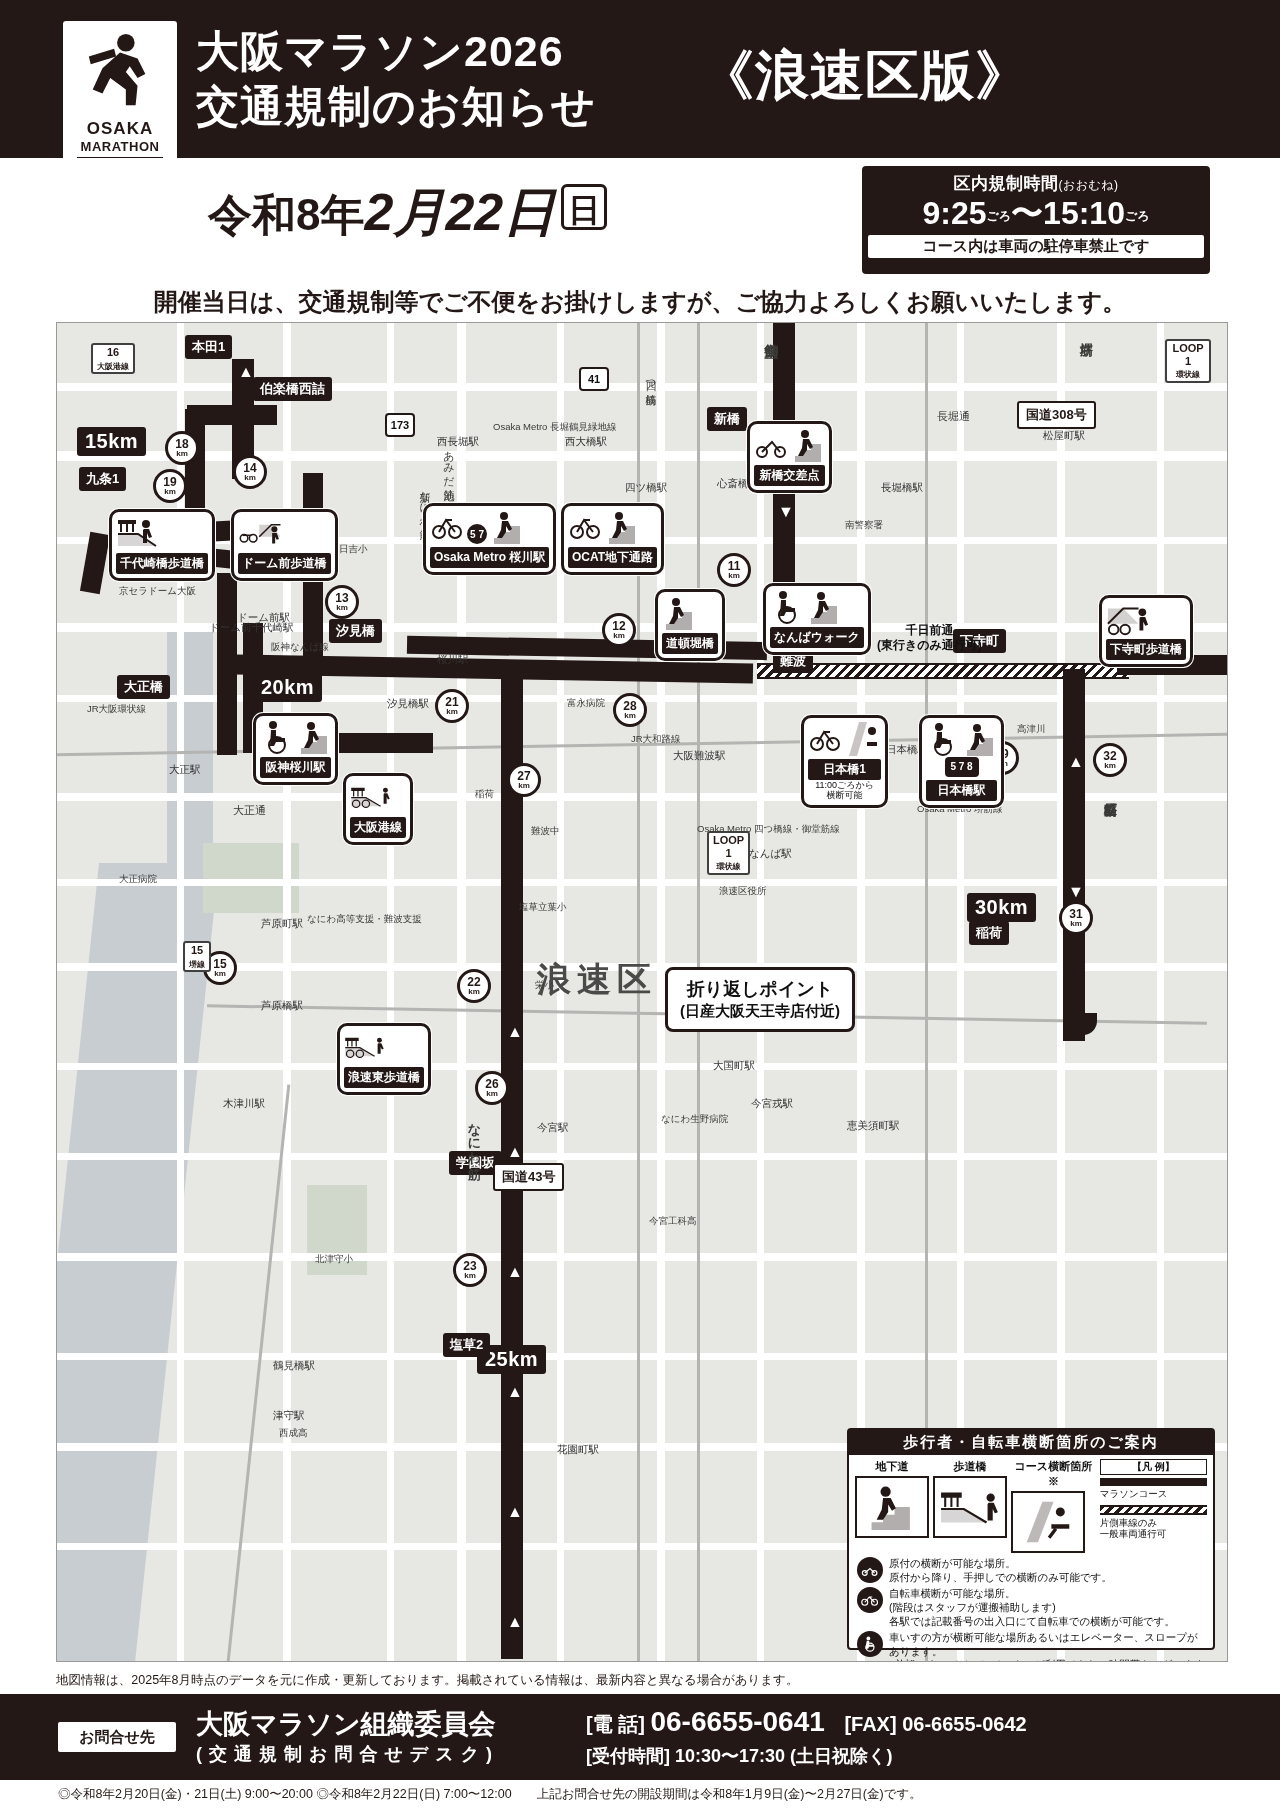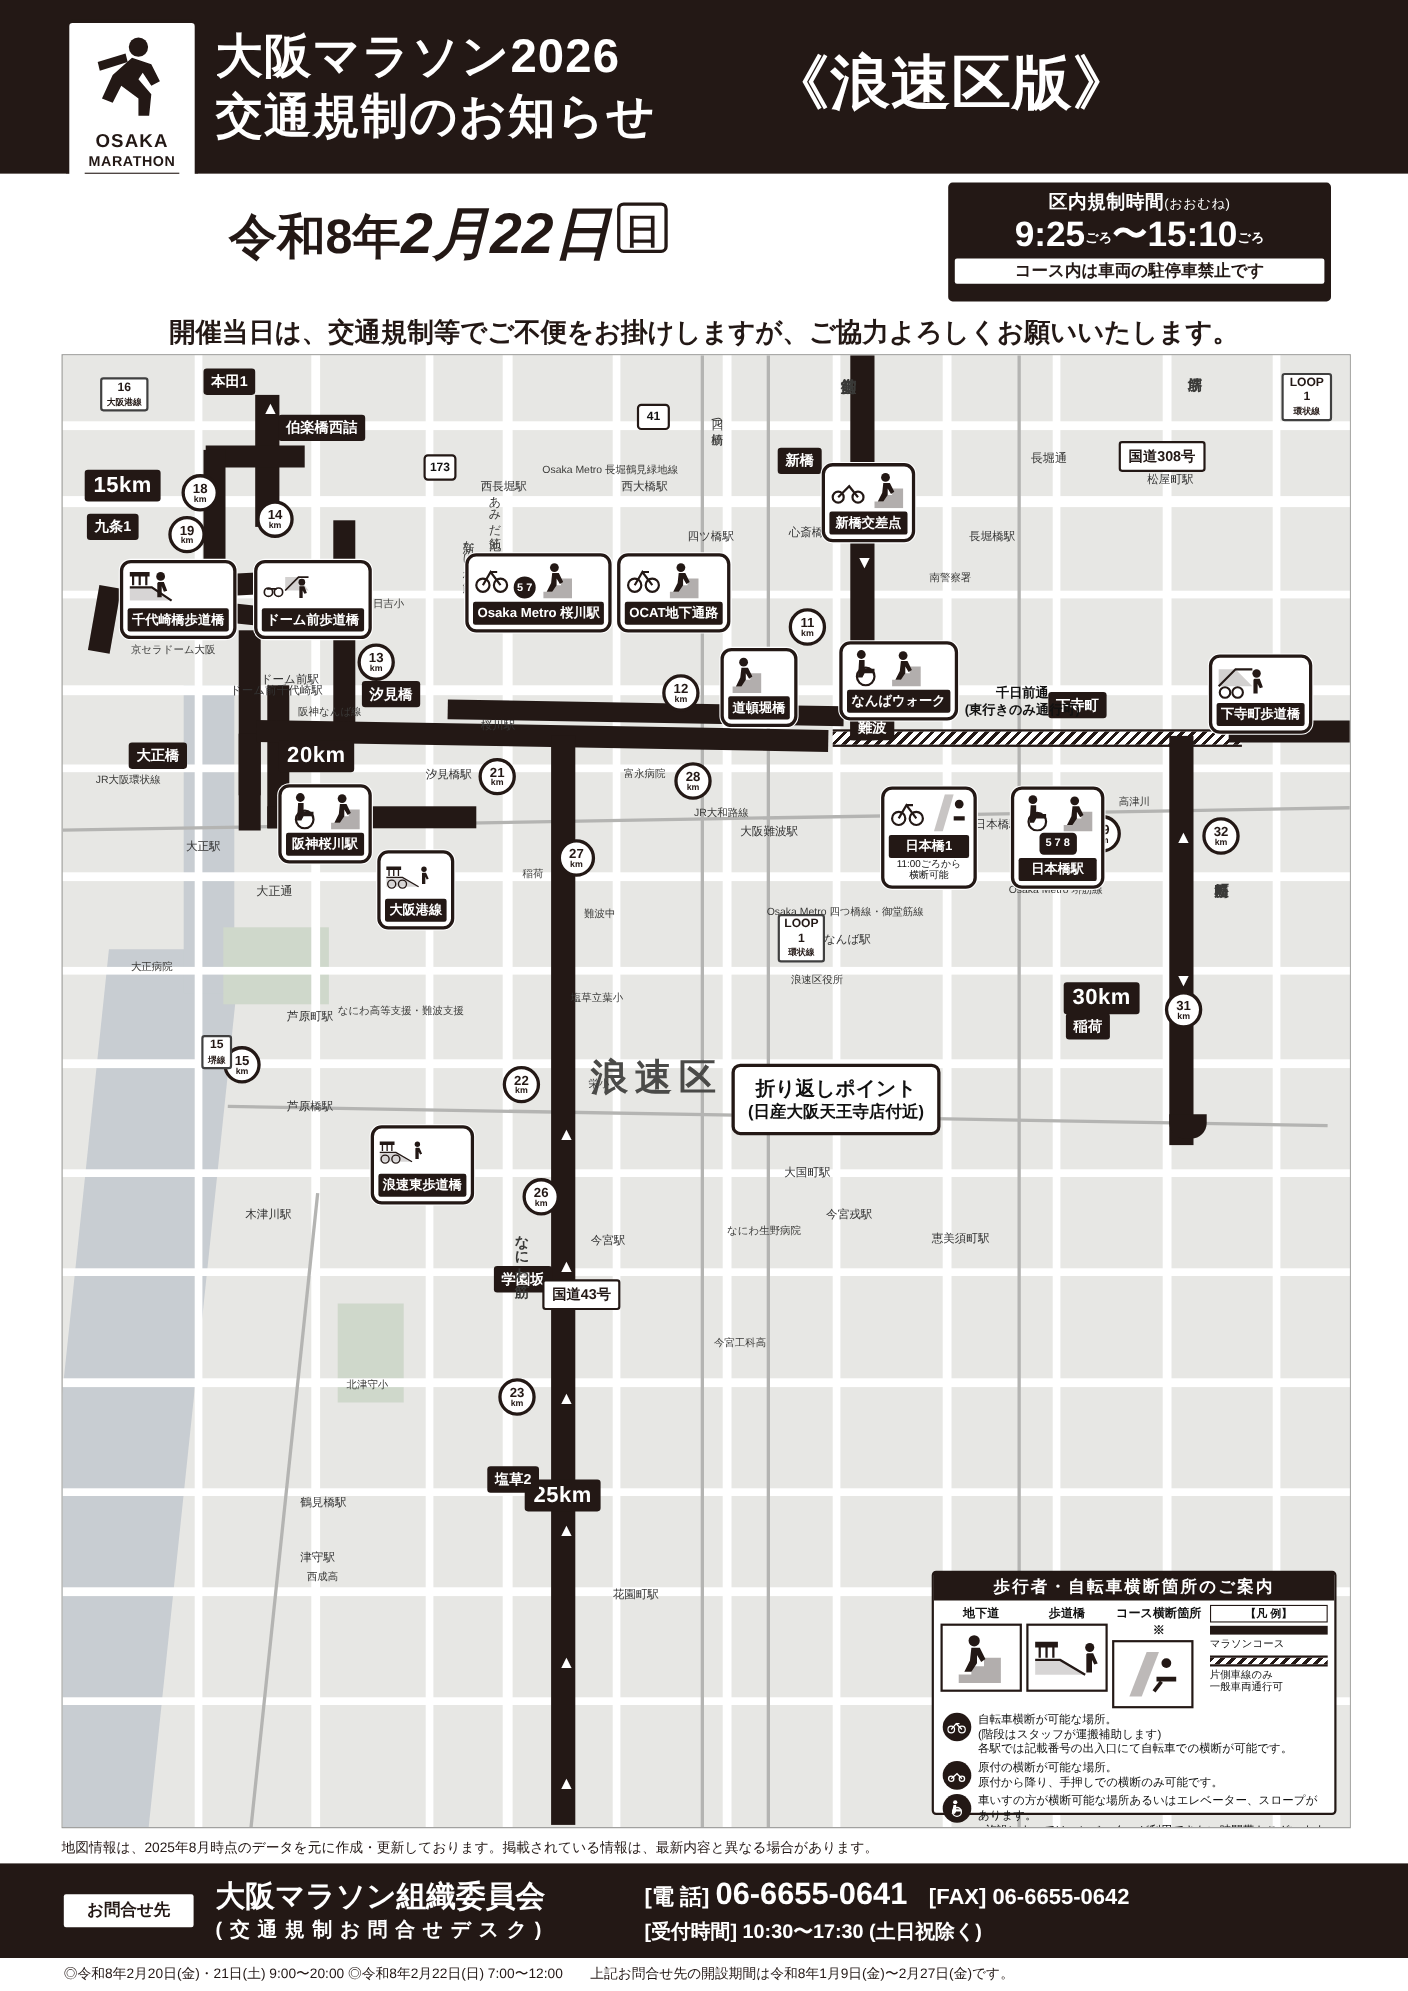--- a/index.html
+++ b/index.html
@@ -709,36 +709,36 @@
           <div style="height:8px;background:#231815;margin:2px 0;"></div>
           <div>マラソンコース</div>
           <div class="hatch" style="position:relative;height:10px;margin:4px 0 2px;"></div>
           <div style="line-height:1.2;">片側車線のみ<br>一般車両通行可</div>
         </div>
       </div>
       <div class="legend-rows">
         <div class="legend-row">
           <div class="lr-ic">
             <svg width="18" height="14" viewBox="0 0 24 16">
+                <circle cx="5" cy="12" r="3.2" fill="none" stroke="#fff" stroke-width="1.6"></circle>
+                <circle cx="18" cy="12" r="3.2" fill="none" stroke="#fff" stroke-width="1.6"></circle>
+                <path d="M5 12 L12 6 L18 12" stroke="#fff" stroke-width="1.6" fill="none"></path>
+              </svg>
+          </div>
+          <div>原付の横断が可能な場所。<br>原付から降り、手押しでの横断のみ可能です。</div>
+        </div>
+        <div class="legend-row">
+          <div class="lr-ic">
+            <svg width="18" height="14" viewBox="0 0 24 16">
                 <circle cx="5" cy="11" r="4" fill="none" stroke="#fff" stroke-width="1.5"></circle>
                 <circle cx="18" cy="11" r="4" fill="none" stroke="#fff" stroke-width="1.5"></circle>
                 <path d="M5 11 L11 4 L18 11 M11 4 h4" stroke="#fff" stroke-width="1.5" fill="none"></path>
               </svg>
           </div>
           <div>自転車横断が可能な場所。<br>(階段はスタッフが運搬補助します)<br>各駅では記載番号の出入口にて自転車での横断が可能です。</div>
-        </div>
-        <div class="legend-row">
-          <div class="lr-ic">
-            <svg width="18" height="14" viewBox="0 0 24 16">
-                <circle cx="5" cy="12" r="3.2" fill="none" stroke="#fff" stroke-width="1.6"></circle>
-                <circle cx="18" cy="12" r="3.2" fill="none" stroke="#fff" stroke-width="1.6"></circle>
-                <path d="M5 12 L12 6 L18 12" stroke="#fff" stroke-width="1.6" fill="none"></path>
-              </svg>
-          </div>
-          <div>原付の横断が可能な場所。<br>原付から降り、手押しでの横断のみ可能です。</div>
         </div>
         <div class="legend-row">
           <div class="lr-ic">
             <svg width="16" height="16" viewBox="0 0 20 20">
                 <circle cx="8" cy="3" r="2.4" fill="#fff"></circle>
                 <path d="M6 6h3v5h6v2.4H9l-1.4 2.6H4z" fill="#fff"></path>
                 <circle cx="10" cy="14" r="5" fill="none" stroke="#fff" stroke-width="1.5"></circle>
               </svg>
           </div>
           <div>車いすの方が横断可能な場所あるいはエレベーター、スロープがあります。<br>●施設によってはエレベーターが利用できない時間帯もございますのでご注意ください。</div>

